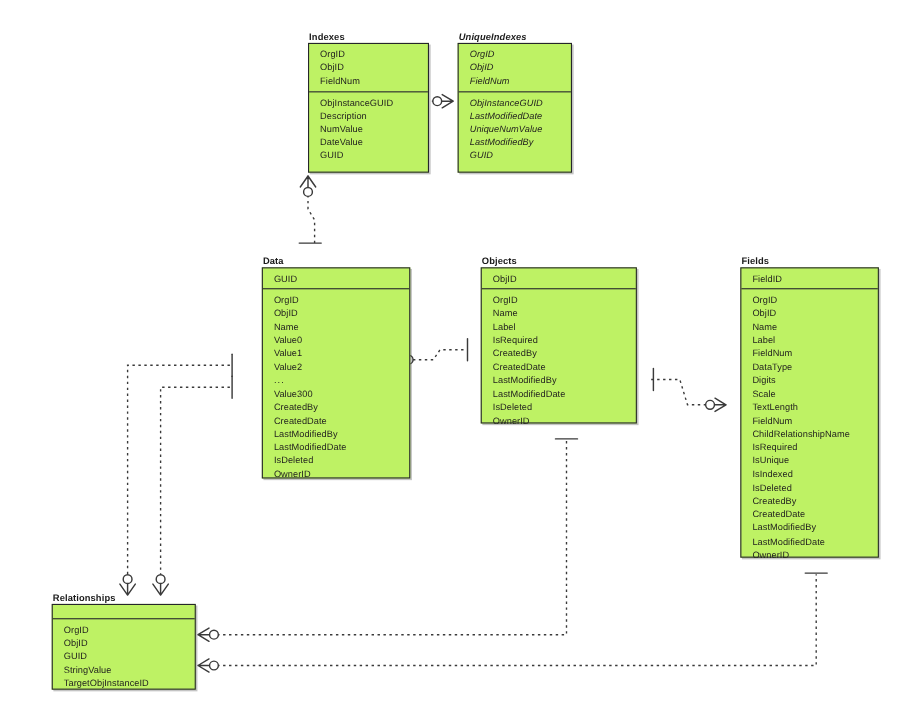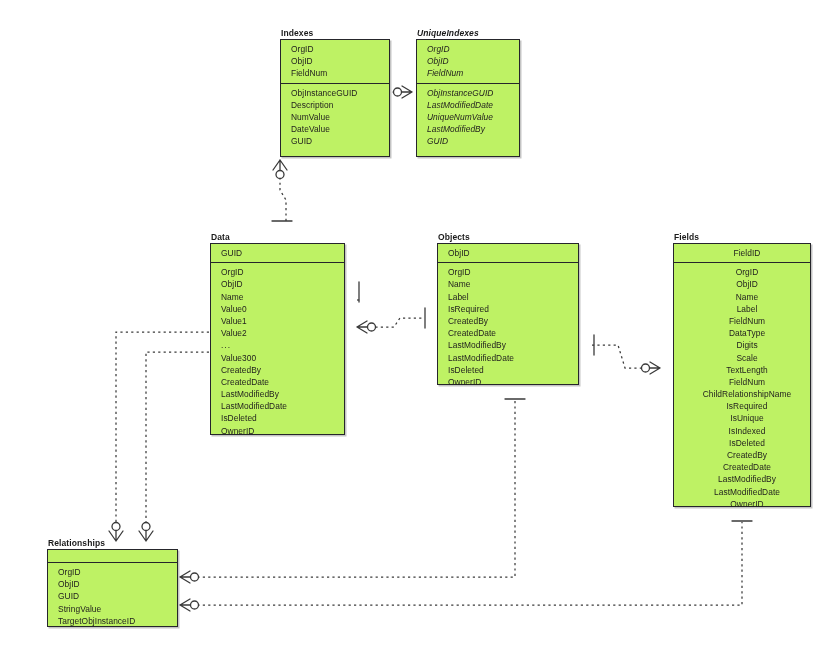--- a/index.html
+++ b/index.html
@@ -204,21 +204,21 @@
           </div>
           <div class="attr-section">
             <div class="field">ObjInstanceGUID</div>
             <div class="field">LastModifiedDate</div>
             <div class="field">UniqueNumValue</div>
             <div class="field">LastModifiedBy</div>
             <div class="field">GUID</div>
           </div>
         </div>
       </div>
-      <div class="entity" style="left: 210px; top: 232px; width: 157px;">
+      <div class="entity" style="left: 238px; top: 232px; width: 157px;">
         <div class="entity-title">Data</div>
         <div class="entity-box" style="width: 135px; height: 192px;">
           <div class="pk-section">
             <div class="field">GUID</div>
           </div>
           <div class="attr-section">
             <div class="field">OrgID</div>
             <div class="field">ObjID</div>
             <div class="field">Name</div>
             <div class="field">Value0</div>
@@ -250,21 +250,21 @@
             <div class="field">CreatedDate</div>
             <div class="field">LastModifiedBy</div>
             <div class="field">LastModifiedDate</div>
             <div class="field">IsDeleted</div>
             <div class="field">OwnerID</div>
           </div>
         </div>
       </div>
       <div class="entity" style="left: 673px; top: 232px; width: 126px;">
         <div class="entity-title">Fields</div>
-        <div class="entity-box" style="width: 138px; height: 264px; text-align: center;">
+        <div class="entity-box" style="width: 126px; height: 264px;">
           <div class="pk-section">
             <div class="field">FieldID</div>
           </div>
           <div class="attr-section">
             <div class="field">OrgID</div>
             <div class="field">ObjID</div>
             <div class="field">Name</div>
             <div class="field">Label</div>
             <div class="field">FieldNum</div>
             <div class="field">DataType</div>

